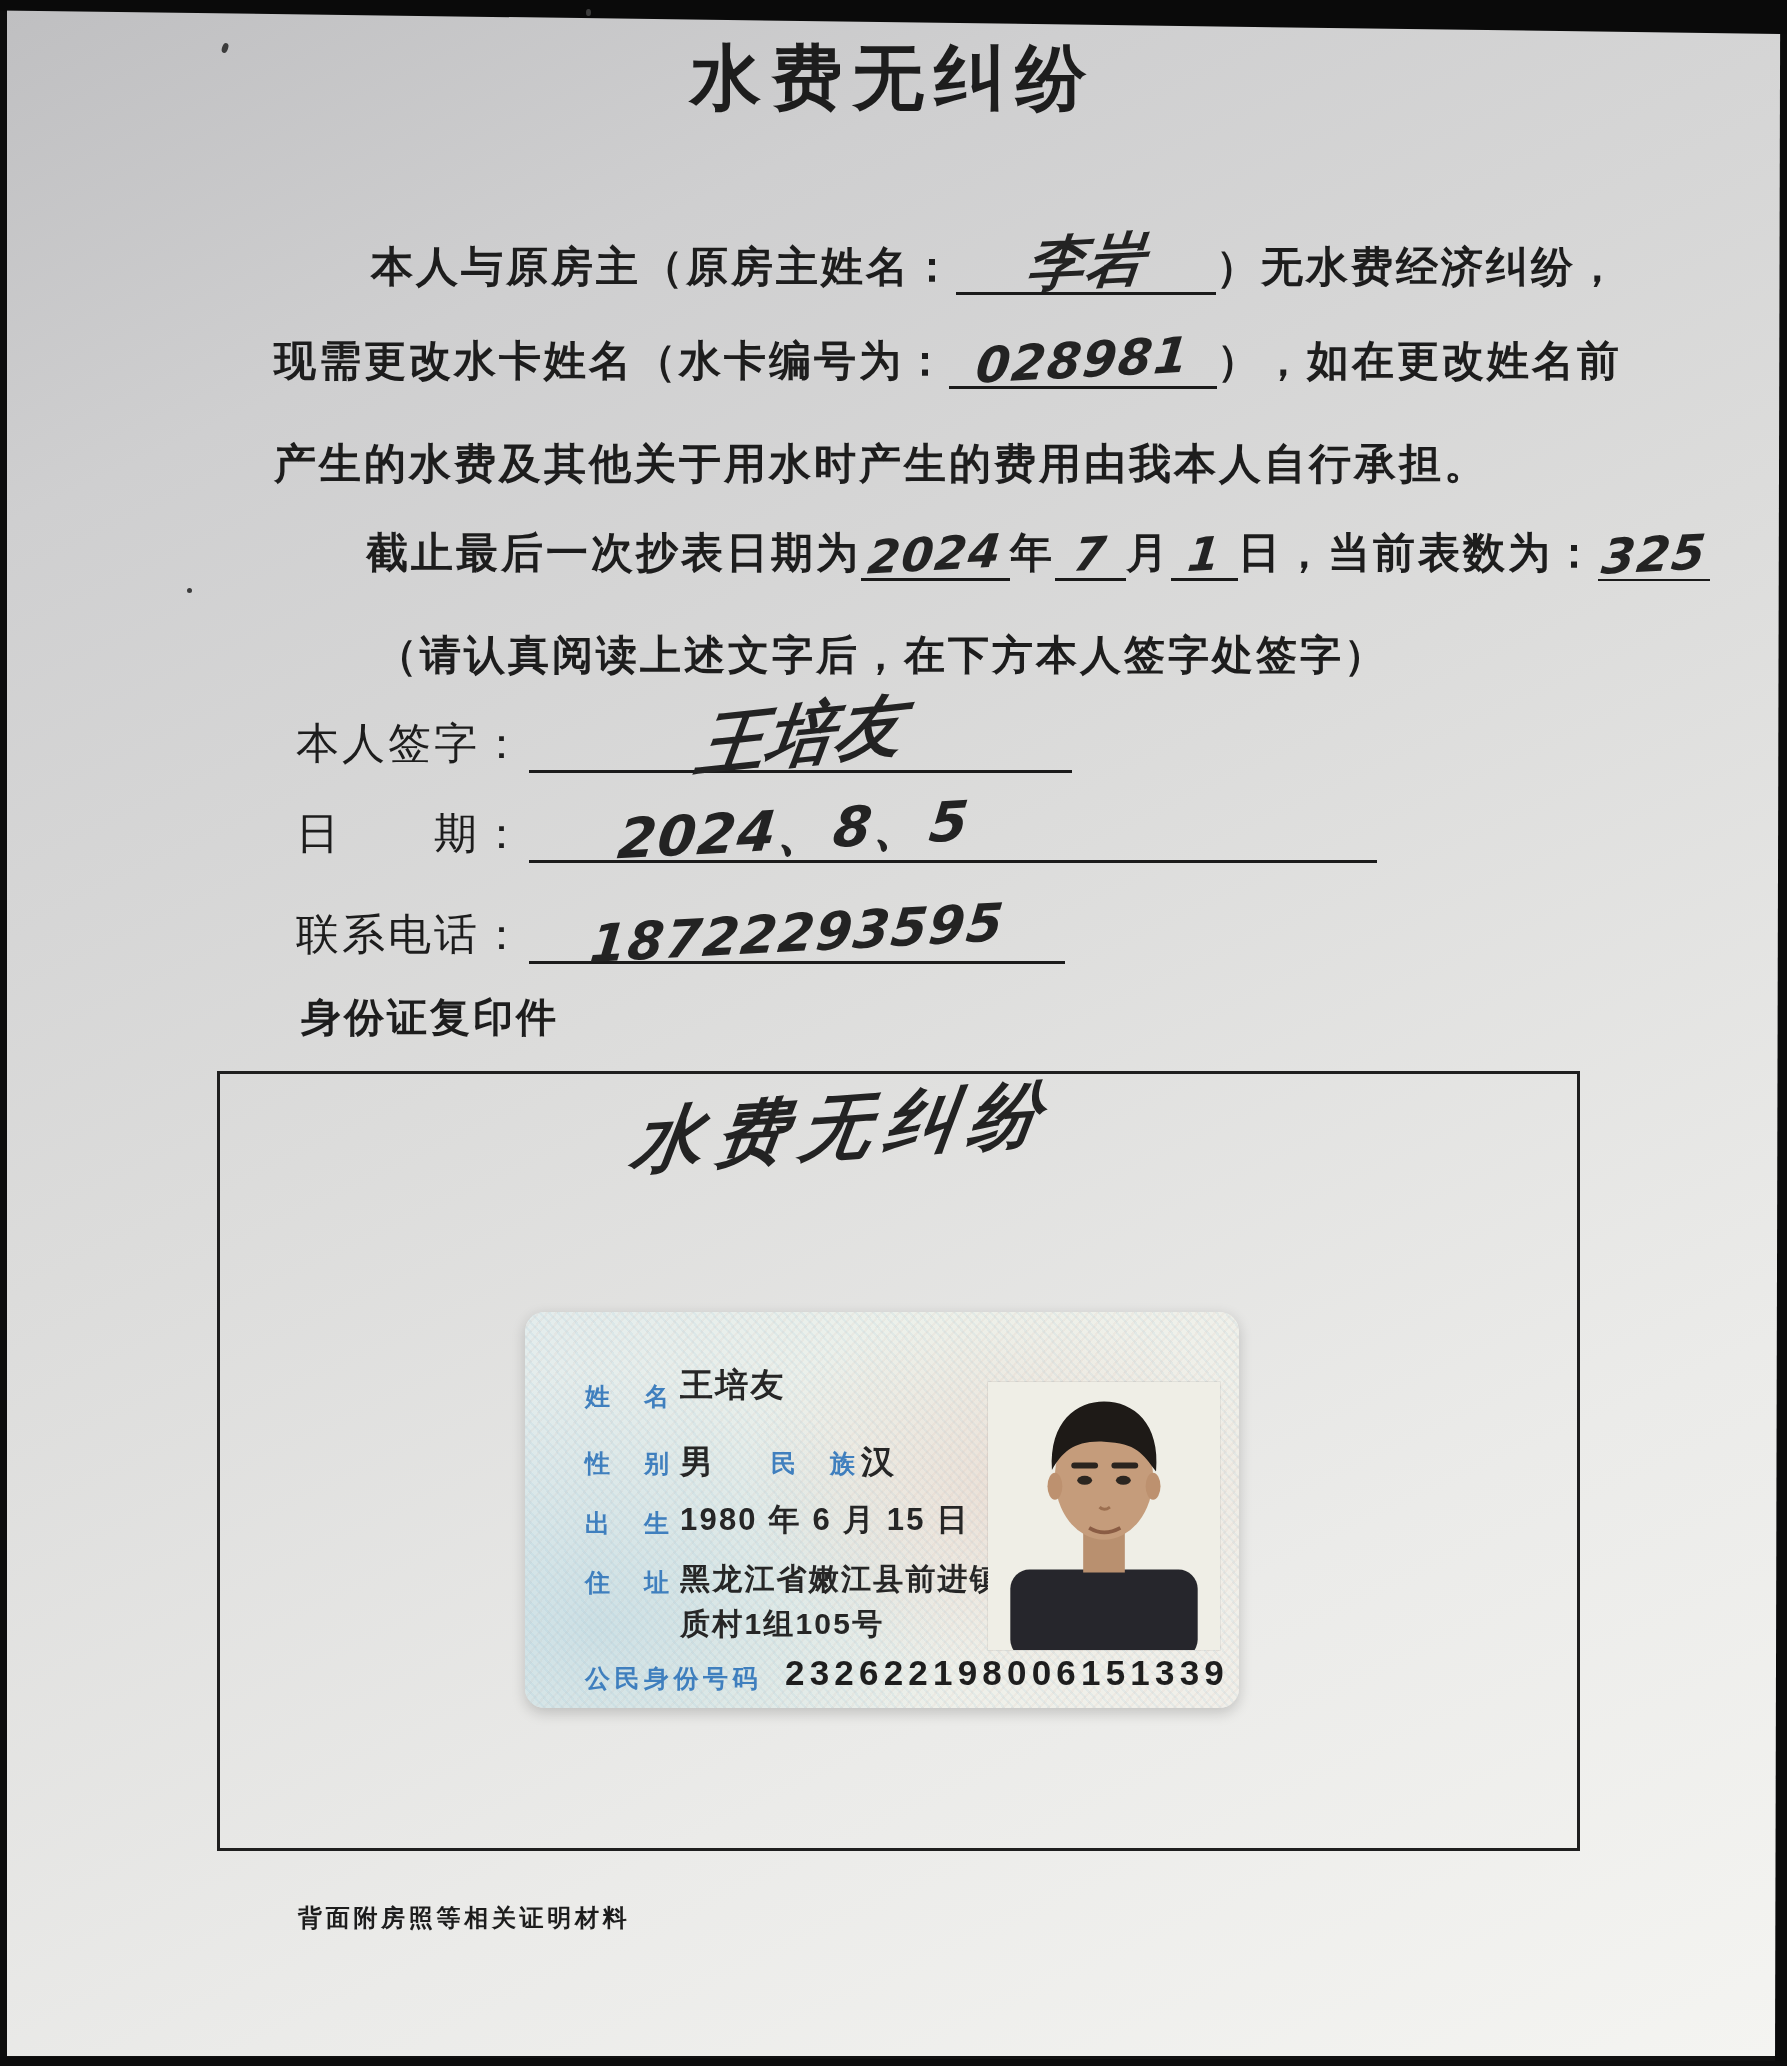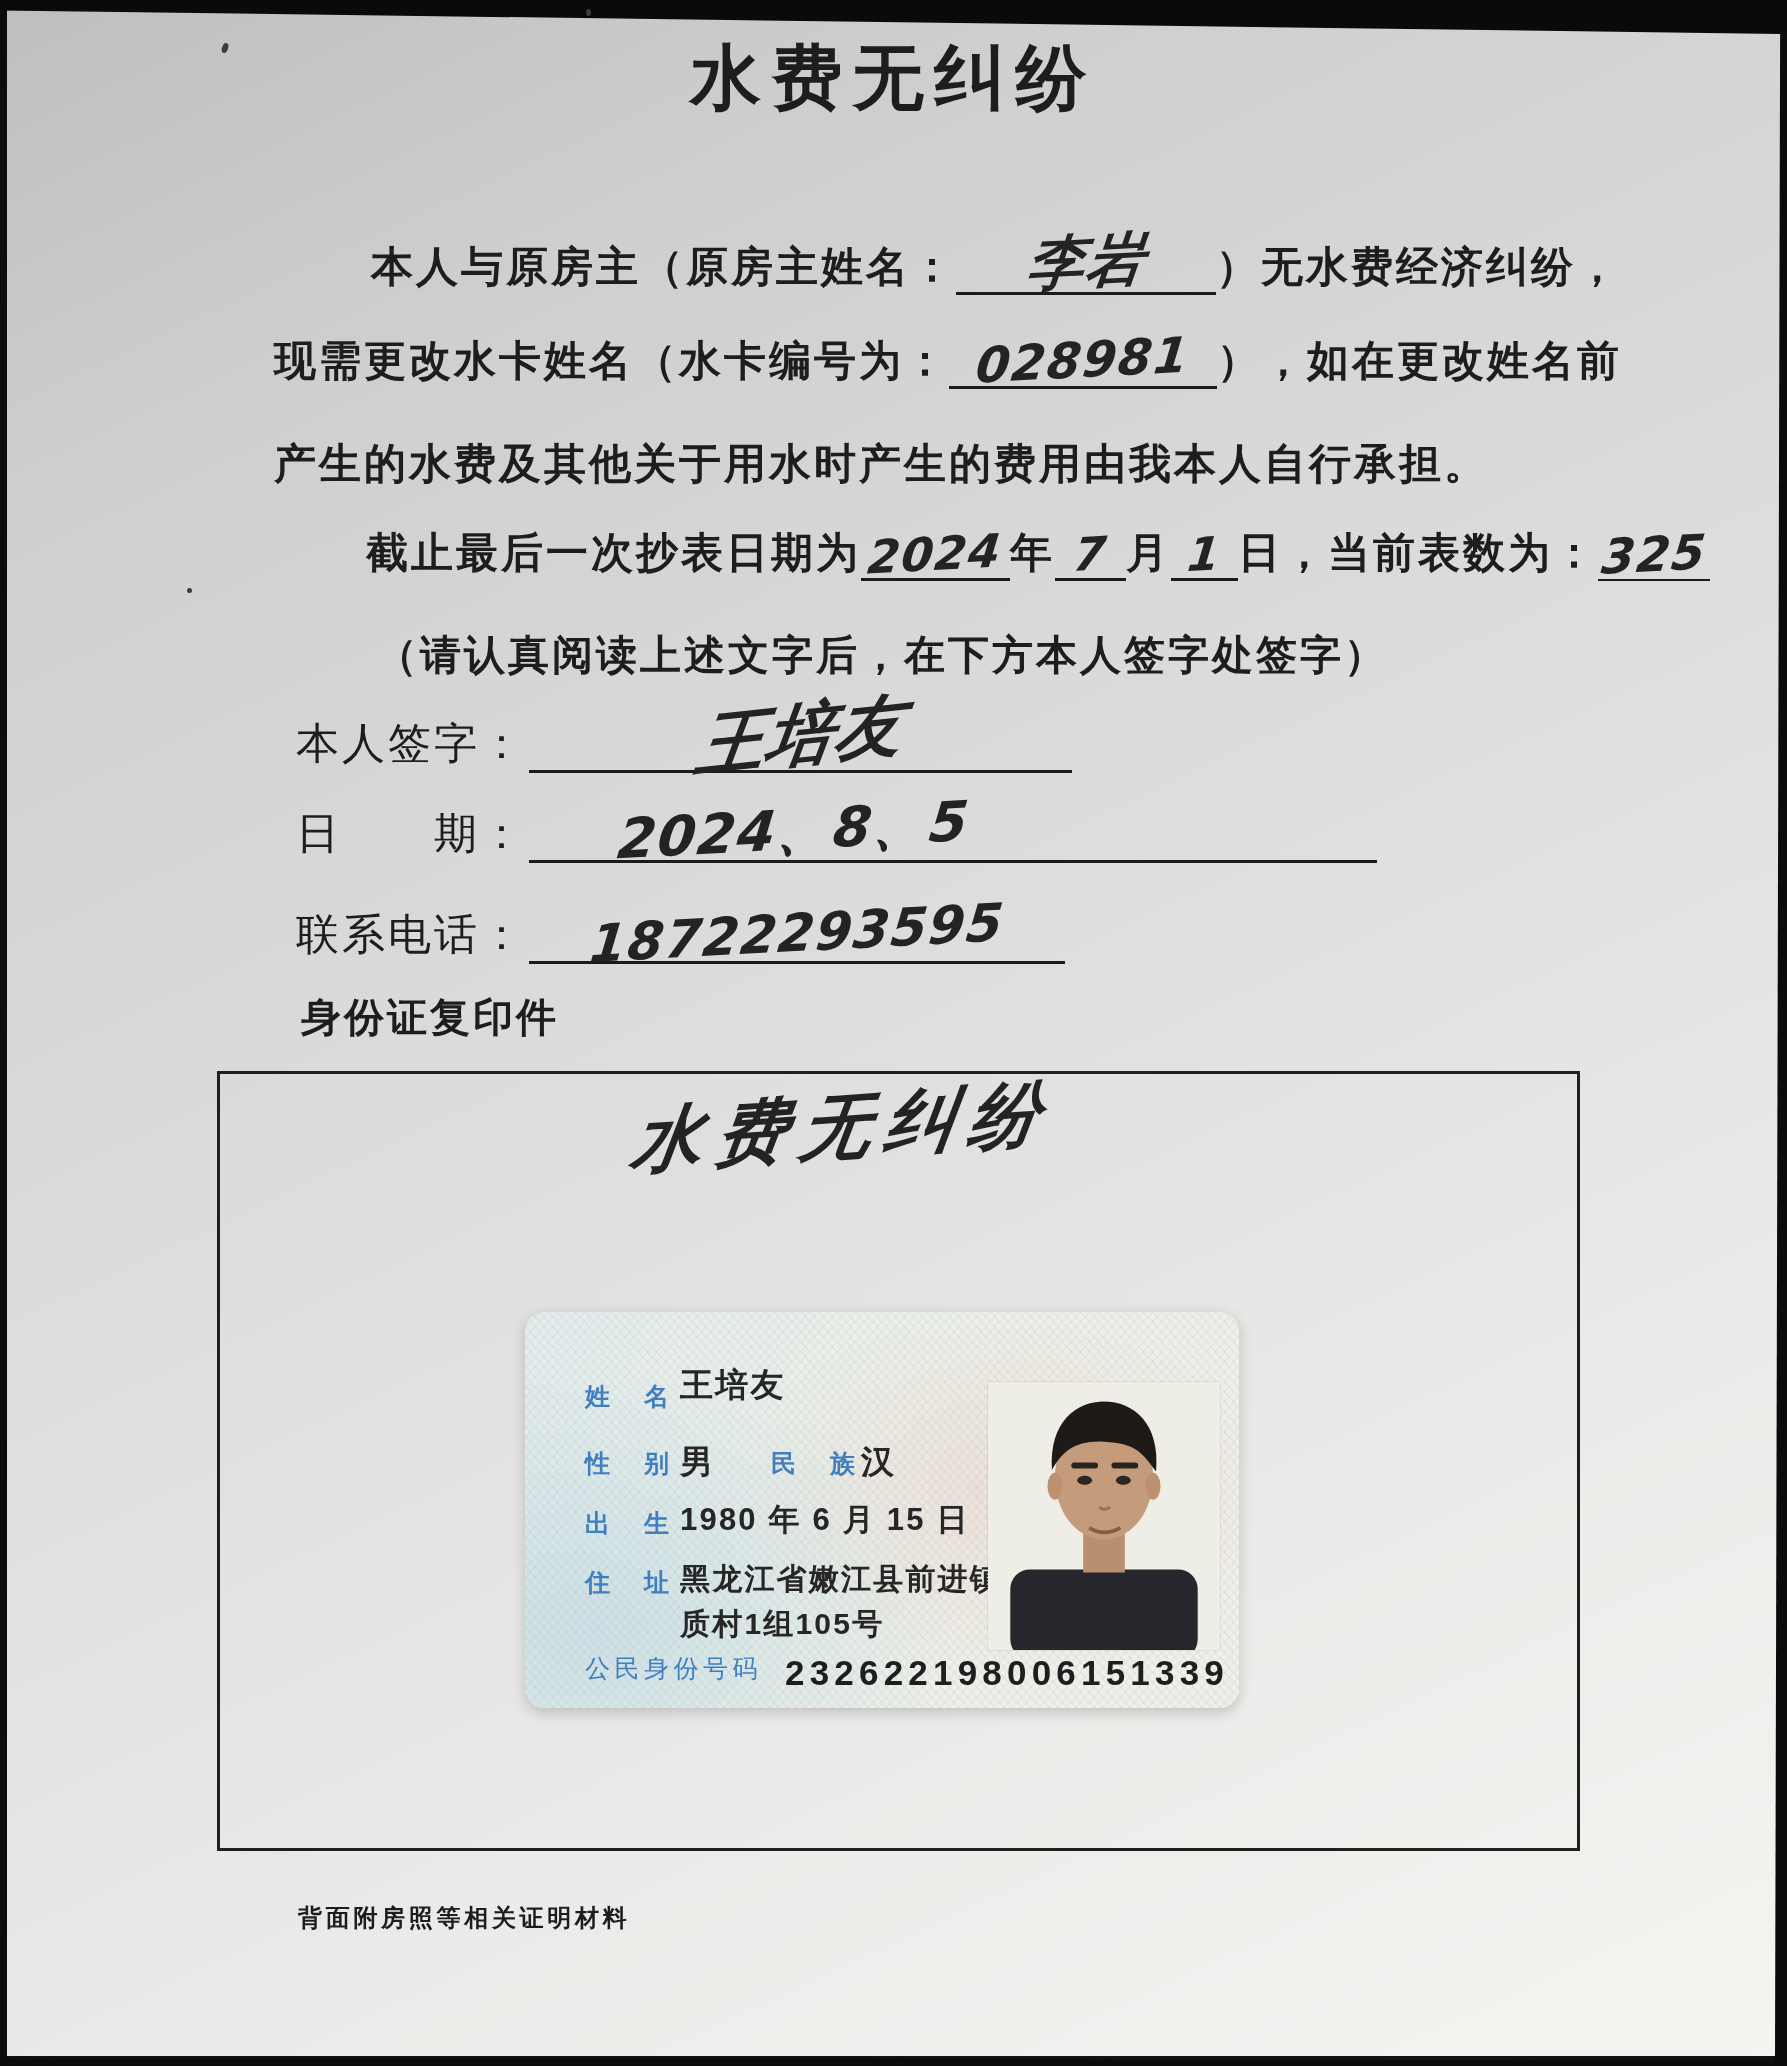--- a/index.html
+++ b/index.html
@@ -112,21 +112,21 @@
     <span class="card-label" style="left:246px;top:135px;">民　族</span>
     <span class="card-value" style="left:336px;top:128px;">汉</span>
 
     <span class="card-label" style="left:60px;top:195px;">出　生</span>
     <span class="card-value" style="left:155px;top:187px;font-size:31px;text-align:center;">1980 年 6 月 15 日</span>
 
     <span class="card-label" style="left:60px;top:254px;">住　址</span>
     <span class="card-value" style="left:155px;top:247px;font-size:30px;">黑龙江省嫩江县前进镇文</span>
     <span class="card-value" style="left:155px;top:292px;font-size:30px;">质村1组105号</span>
 
-    <span class="card-label" style="left:60px;top:340px;font-weight:400;">公民身份号码</span>
+    <span class="card-label" style="left:60px;top:350px;font-weight:700;">公民身份号码</span>
     <span class="card-value" id="card-idnum" style="left:260px;top:341px;">232622198006151339</span>
 
     <div id="photo">
       <svg width="232" height="268" viewBox="0 0 312 360">
         <rect x="0" y="0" width="312" height="360" fill="#efeee6"></rect>
         <rect x="30" y="252" width="252" height="120" rx="26" fill="#26262c"></rect>
         <rect x="128" y="196" width="56" height="60" fill="#b9906f"></rect>
         <ellipse cx="156" cy="128" rx="66" ry="84" fill="#c59c7b"></ellipse>
         <path d="M86 118 C82 52 120 26 156 26 C196 26 232 56 226 120 C208 96 200 82 156 80 C116 78 100 94 86 118 Z" fill="#1e1a17"></path>
         <ellipse cx="90" cy="140" rx="10" ry="18" fill="#bd916f"></ellipse>

